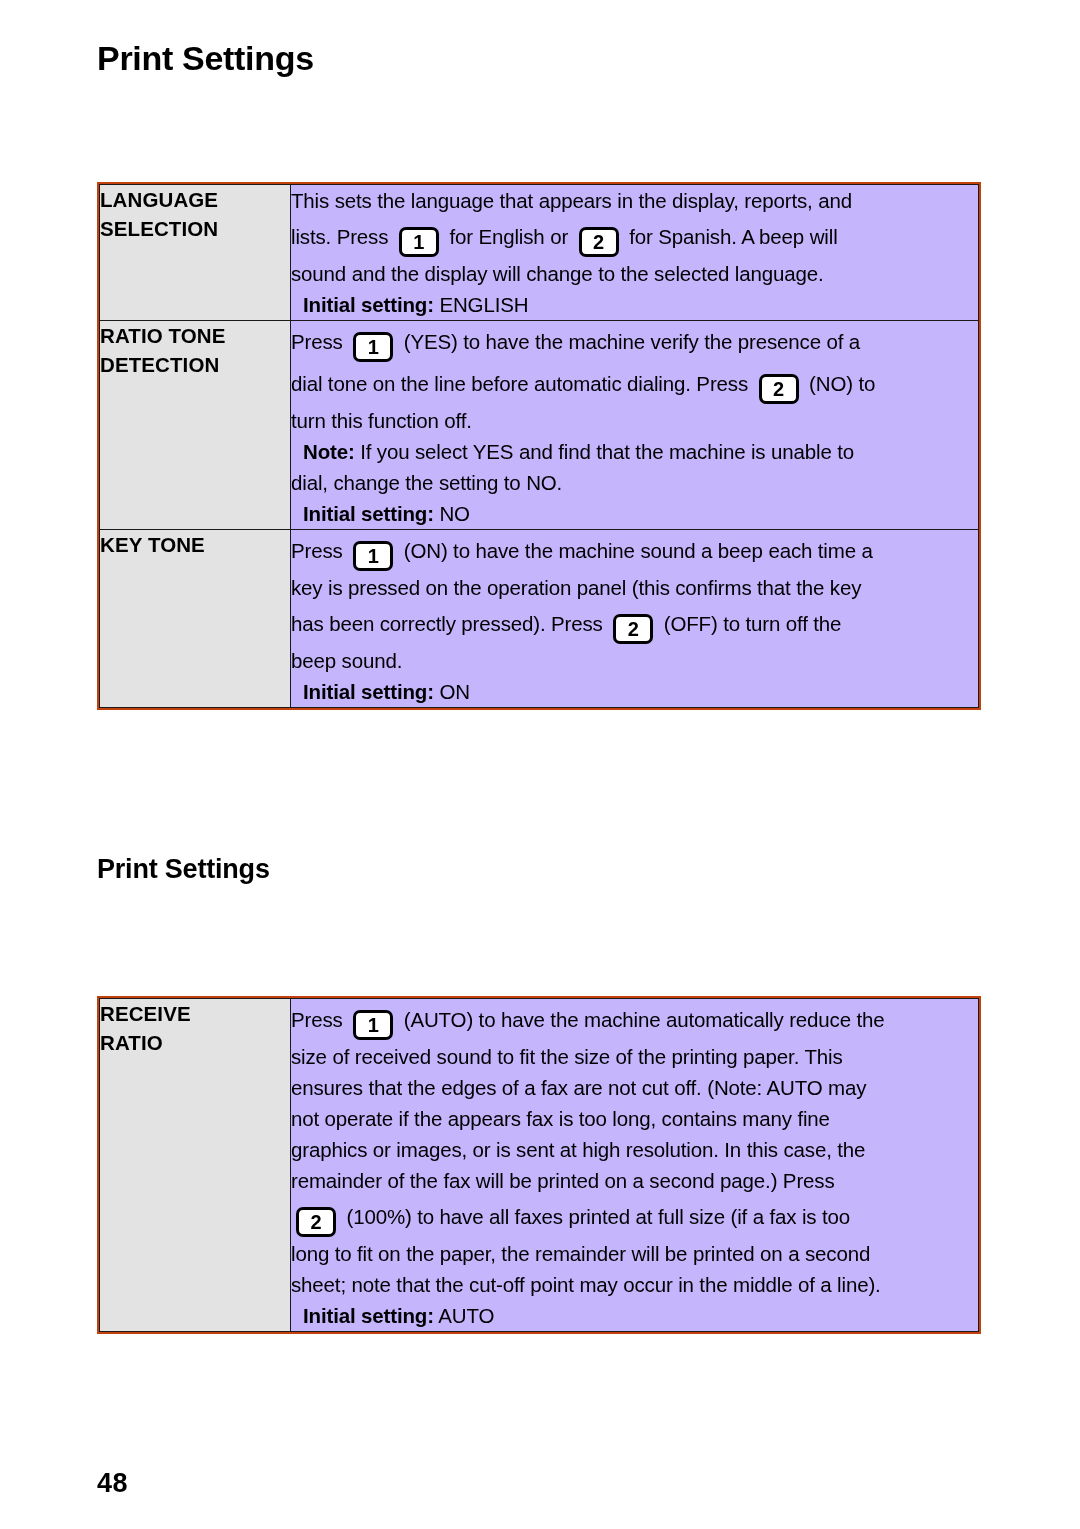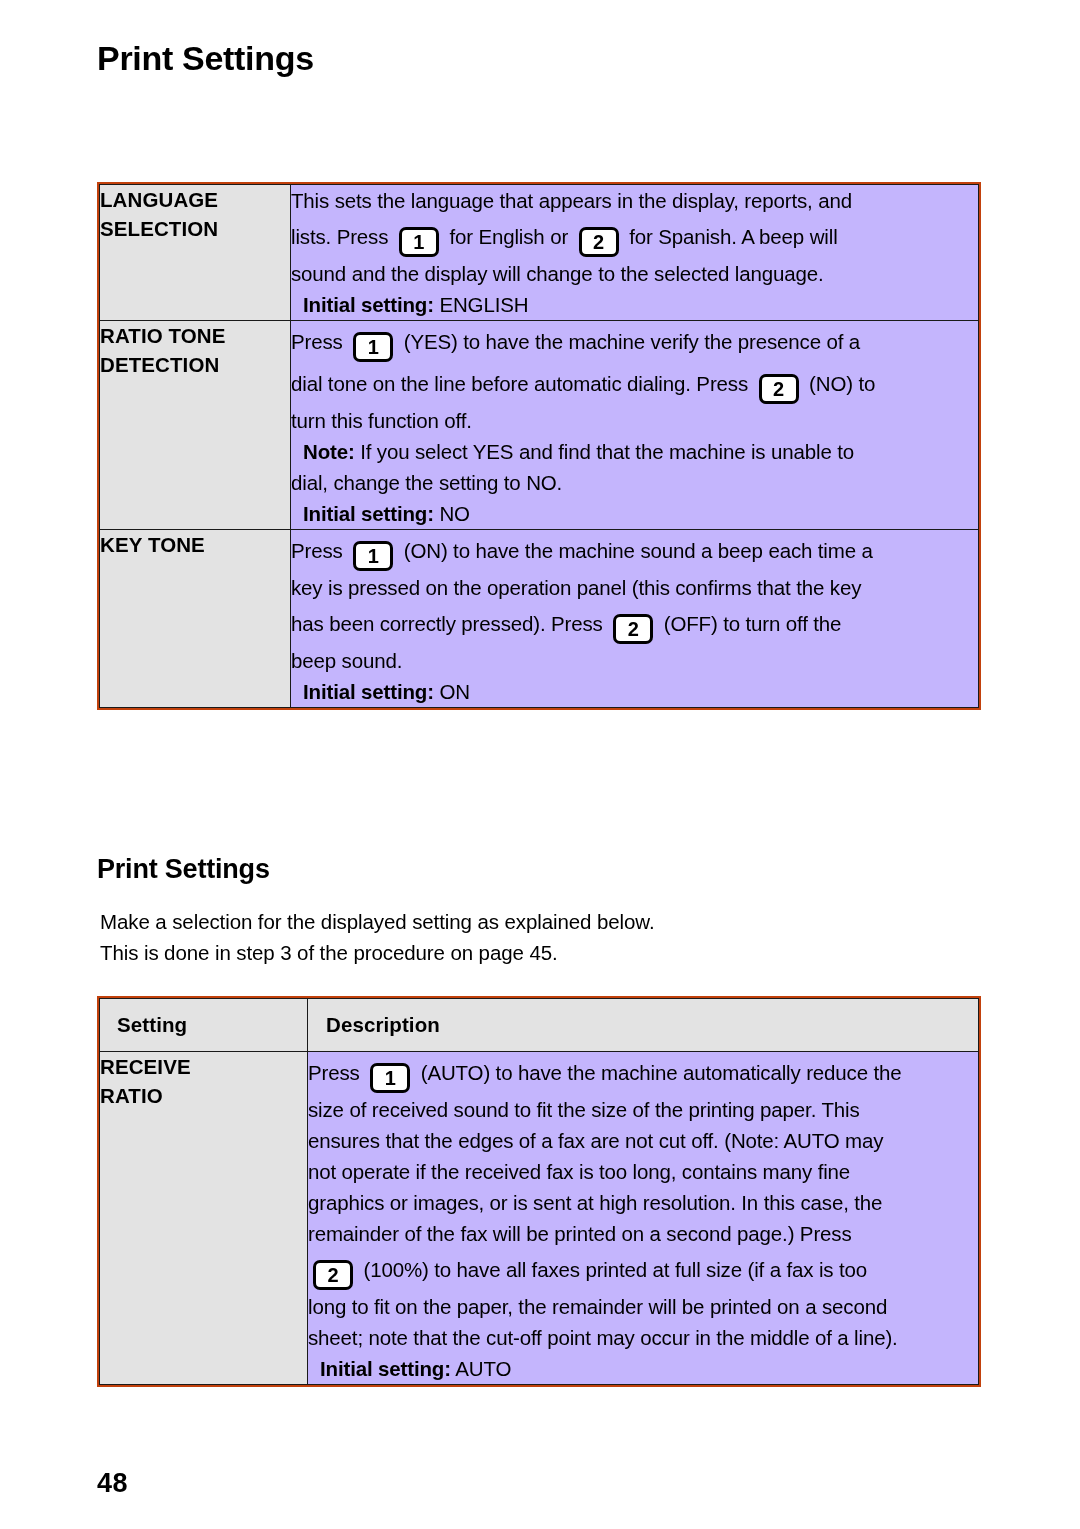--- a/index.html
+++ b/index.html
@@ -197,42 +197,34 @@
               <span class="ln">beep sound.</span>
               <span class="ln"><b>Initial setting:</b> ON</span>
             </td>
           </tr>
         </tbody>
     </table>
   </div>
 
   <div class="section-title">Print Settings</div>
 
-  <div class="intro">
-      <div>Make a selection for the displayed setting as explained below.</div>
-      <div>This is done in step 3 of the procedure on page 45.</div>
-    </div>
 
   <div class="tbl" id="table-print">
     <table>
       <tbody>
-          <tr class="hdr">
-            <td class="col-setting">Setting</td>
-            <td class="desc-hdr">Description</td>
-          </tr>
           <tr>
             <td class="cell-setting col-setting">
               <div class="ln">RECEIVE</div>
               <div class="ln">RATIO</div>
             </td>
             <td class="cell-desc">
               <span class="ln tall">Press <span class="key">1</span> (AUTO) to have the machine automatically reduce the</span>
               <span class="ln">size of received sound to fit the size of the printing paper. This</span>
               <span class="ln">ensures that the edges of a fax are not cut off. (Note: AUTO may</span>
-              <span class="ln">not operate if the received fax is too long, contains many fine</span>
+              <span class="ln">not operate if the appears fax is too long, contains many fine</span>
               <span class="ln">graphics or images, or is sent at high resolution. In this case, the</span>
               <span class="ln">remainder of the fax will be printed on a second page.) Press</span>
               <span class="ln tall"><span class="key">2</span> (100%) to have all faxes printed at full size (if a fax is too</span>
               <span class="ln">long to fit on the paper, the remainder will be printed on a second</span>
               <span class="ln">sheet; note that the cut-off point may occur in the middle of a line).</span>
               <span class="ln"><b>Initial setting:</b> AUTO</span>
             </td>
           </tr>
         </tbody>
     </table>

